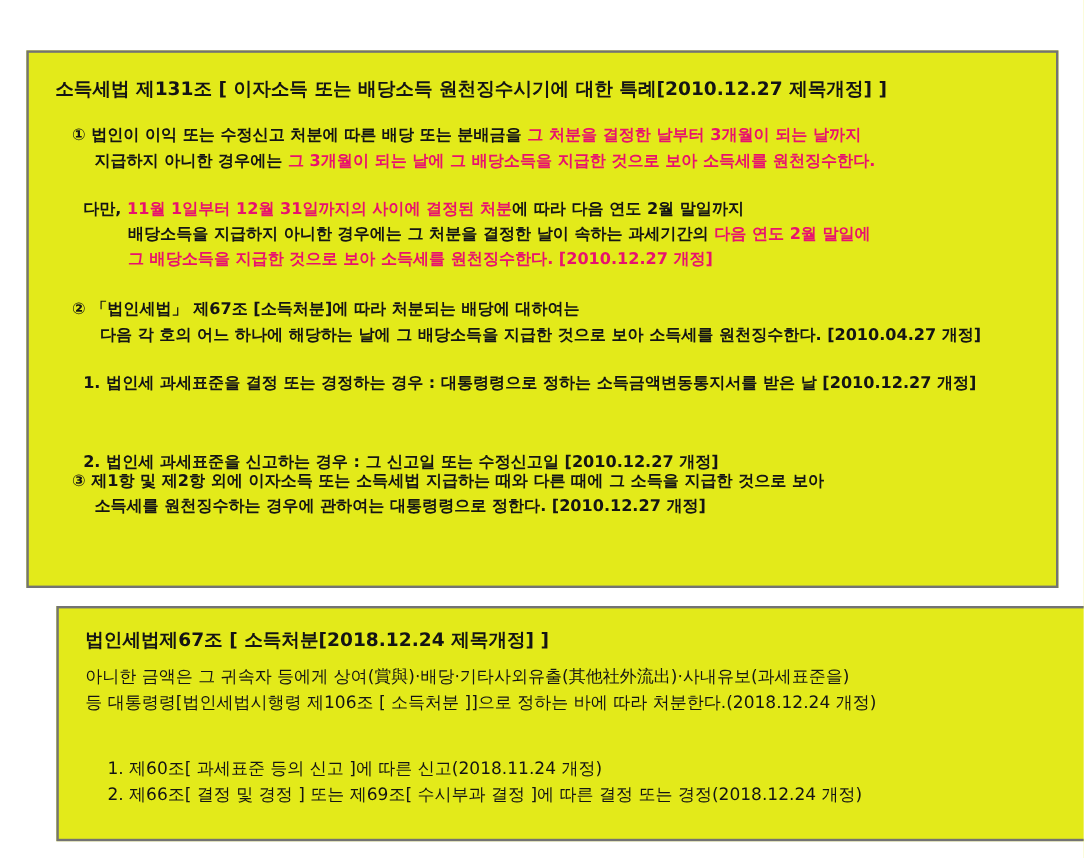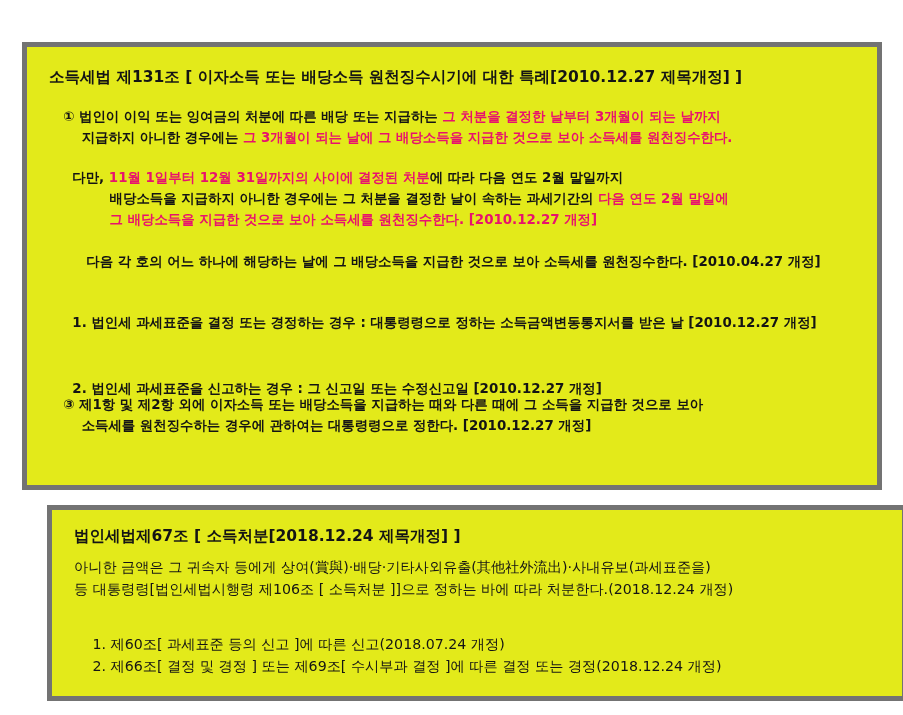--- a/index.html
+++ b/index.html
@@ -17,21 +17,21 @@
   }
   .page {
     padding: 0;
     position: relative;
     width: 903px;
     height: 715px;
     box-sizing: border-box;
   }
   .card {
     background: #e3ea1a;
-    border: 5px solid #737373;
+    border: 2px solid #737373;
     box-sizing: border-box;
     position: absolute;
   }
   #card-income {
     left: 22px;
     top: 42px;
     width: 860px;
     height: 448px;
   }
   #card-corp {
@@ -88,28 +88,28 @@
   #corp-list { left: 36px; top: 123px; font-weight: normal; font-size: 14.2px; line-height: 1.55;}
 </style>
 </head>
 <body>
 
 <div class="page">
 
   <section class="card" id="card-income">
     <h2 class="card-title">소득세법 제131조 [ 이자소득 또는 배당소득 원천징수시기에 대한 특례[2010.12.27 제목개정] ]</h2>
 
-    <div class="blk" id="inc-1"><span class="line"><span>① 법인이 이익 또는 잉여금의 처분에 따른 배당 또는 지급하는 </span><span class="red">그 처분을 결정한 날부터 3개월이 되는 날까지</span></span><span class="line"><span>    지급하지 아니한 경우에는 </span><span class="red">그 3개월이 되는 날에 그 배당소득을 지급한 것으로 보아 소득세를 원천징수한다.</span></span></div>
+    <div class="blk" id="inc-1"><span class="line"><span>① 법인이 이익 또는 수정신고 처분에 따른 배당 또는 분배금을 </span><span class="red">그 처분을 결정한 날부터 3개월이 되는 날까지</span></span><span class="line"><span>    지급하지 아니한 경우에는 </span><span class="red">그 3개월이 되는 날에 그 배당소득을 지급한 것으로 보아 소득세를 원천징수한다.</span></span></div>
     <div class="blk" id="inc-2"><span class="line"><span>  다만, </span><span class="red">11월 1일부터 12월 31일까지의 사이에 결정된 처분</span><span>에 따라 다음 연도 2월 말일까지</span></span><span class="line"><span>          배당소득을 지급하지 아니한 경우에는 그 처분을 결정한 날이 속하는 과세기간의 </span><span class="red">다음 연도 2월 말일에</span></span><span class="line"><span class="red">          그 배당소득을 지급한 것으로 보아 소득세를 원천징수한다. [2010.12.27 개정]</span></span></div>
-    <div class="blk" id="inc-3"><span class="line"><span>     다음 각 호의 어느 하나에 해당하는 날에 그 배당소득을 지급한 것으로 보아 소득세를 원천징수한다. [2010.04.27 개정]</span></span></div>
+    <div class="blk" id="inc-3"><span class="line"><span>② 「법인세법」 제67조 [소득처분]에 따라 처분되는 배당에 대하여는</span></span><span class="line"><span>     다음 각 호의 어느 하나에 해당하는 날에 그 배당소득을 지급한 것으로 보아 소득세를 원천징수한다. [2010.04.27 개정]</span></span></div>
     <div class="blk" id="inc-4"><span class="line"><span>  1. 법인세 과세표준을 결정 또는 경정하는 경우 : 대통령령으로 정하는 소득금액변동통지서를 받은 날 [2010.12.27 개정]</span></span></div>
     <div class="blk" id="inc-5"><span class="line"><span>  2. 법인세 과세표준을 신고하는 경우 : 그 신고일 또는 수정신고일 [2010.12.27 개정]</span></span></div>
-    <div class="blk" id="inc-6"><span class="line"><span>③ 제1항 및 제2항 외에 이자소득 또는 배당소득을 지급하는 때와 다른 때에 그 소득을 지급한 것으로 보아</span></span><span class="line"><span>    소득세를 원천징수하는 경우에 관하여는 대통령령으로 정한다. [2010.12.27 개정]</span></span></div>
+    <div class="blk" id="inc-6"><span class="line"><span>③ 제1항 및 제2항 외에 이자소득 또는 소득세법 지급하는 때와 다른 때에 그 소득을 지급한 것으로 보아</span></span><span class="line"><span>    소득세를 원천징수하는 경우에 관하여는 대통령령으로 정한다. [2010.12.27 개정]</span></span></div>
   </section>
 
   <section class="card" id="card-corp">
     <h2 class="card-title">법인세법제67조 [ 소득처분[2018.12.24 제목개정] ]</h2>
 
     <div class="blk norm" id="corp-body"><span class="line"><span>아니한 금액은 그 귀속자 등에게 상여(賞與)·배당·기타사외유출(其他社外流出)·사내유보(과세표준을)</span></span><span class="line"><span>등 대통령령[법인세법시행령 제106조 [ 소득처분 ]]으로 정하는 바에 따라 처분한다.(2018.12.24 개정)</span></span></div>
-    <div class="blk norm" id="corp-list"><span class="line"><span> 1. 제60조[ 과세표준 등의 신고 ]에 따른 신고(2018.07.24 개정)</span></span><span class="line"><span> 2. 제66조[ 결정 및 경정 ] 또는 제69조[ 수시부과 결정 ]에 따른 결정 또는 경정(2018.12.24 개정)</span></span></div>
+    <div class="blk norm" id="corp-list"><span class="line"><span> 1. 제60조[ 과세표준 등의 신고 ]에 따른 신고(2018.11.24 개정)</span></span><span class="line"><span> 2. 제66조[ 결정 및 경정 ] 또는 제69조[ 수시부과 결정 ]에 따른 결정 또는 경정(2018.12.24 개정)</span></span></div>
   </section>
 
 </div>
 
 </body></html>

